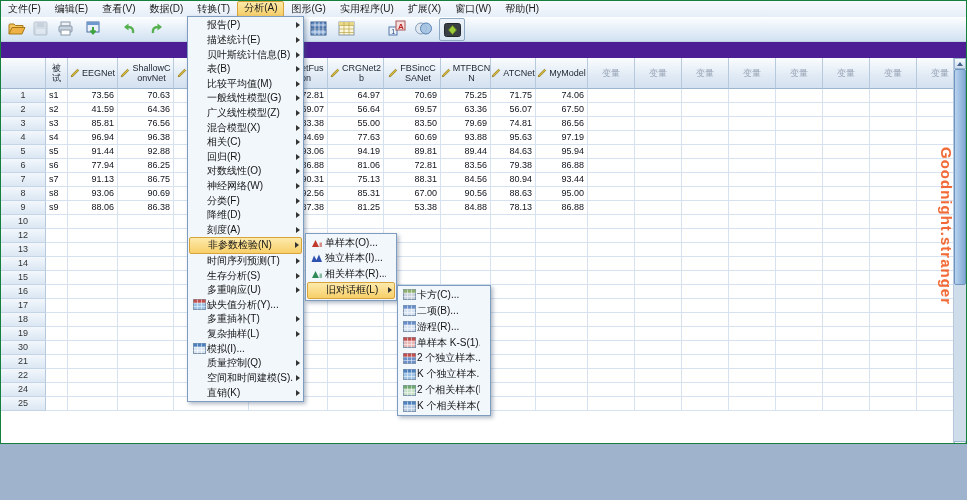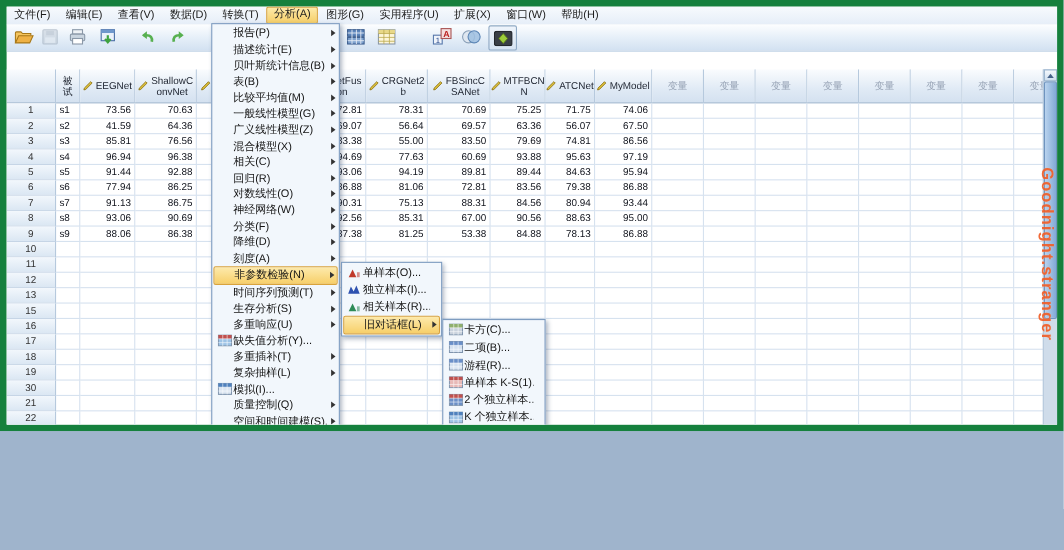--- a/index.html
+++ b/index.html
@@ -1,16 +1,16 @@
 <!DOCTYPE html>
 <html><head>
 <meta charset="utf-8">
 <style>
   html,body{margin:0;padding:0;background:#9fb4cc;}
-  .app{position:relative;width:967px;height:392px;background:#ffffff;border:6px solid #15803d;
+  .app{position:relative;width:967px;height:444px;background:#4c1d95;border:1px solid #15803d;
        overflow:hidden;font-family:"Liberation Sans","DejaVu Sans",sans-serif;box-sizing:border-box;}
 
   
   .menubar{position:absolute;left:0;top:0;right:0;height:16px;display:flex;align-items:stretch;
            background:linear-gradient(#f7fafd,#e6eef8);border-bottom:1px solid #cdd9e7;font-size:10px;}
   .mb-item{padding:1px 7px;line-height:13px;color:#1c1c1c;white-space:nowrap;}
   .mb-item.active{background:linear-gradient(#fdeaa9,#f6ce67);border:1px solid #d9a33c;border-radius:2px;
                   padding:0 6px;line-height:12px;}
 
   
@@ -300,21 +300,21 @@
         </div>
       </div>
     <div class="gbody">
         <div class="grow">
           <div class="rn">1</div>
           <div class="gcell left" style="width: 22px;">s1</div>
           <div class="gcell right" style="width: 50px;">73.56</div>
           <div class="gcell right" style="width: 56px;">70.63</div>
           <div class="gcell right" style="width: 75px;"></div>
           <div class="gcell right" style="width: 79px;">72.81</div>
-          <div class="gcell right" style="width: 56px;">78.31</div>
+          <div class="gcell right" style="width: 56px;">64.97</div>
           <div class="gcell right" style="width: 57px;">70.69</div>
           <div class="gcell right" style="width: 50px;">75.25</div>
           <div class="gcell right" style="width: 45px;">71.75</div>
           <div class="gcell right" style="width: 52px;">74.06</div>
           <div class="gcell right" style="width: 47px;"></div>
           <div class="gcell right" style="width: 47px;"></div>
           <div class="gcell right" style="width: 47px;"></div>
           <div class="gcell right" style="width: 47px;"></div>
           <div class="gcell right" style="width: 47px;"></div>
           <div class="gcell right" style="width: 47px;"></div>
@@ -504,41 +504,20 @@
           <div class="gcell right" style="width: 47px;"></div>
           <div class="gcell right" style="width: 47px;"></div>
           <div class="gcell right" style="width: 47px;"></div>
           <div class="gcell right" style="width: 47px;"></div>
           <div class="gcell right" style="width: 47px;"></div>
           <div class="gcell right" style="width: 47px;"></div>
           <div class="gcell right" style="width: 47px;"></div>
           <div class="gcell right" style="width: 47px;"></div>
         </div>
         <div class="grow">
-          <div class="rn">11</div>
-          <div class="gcell left" style="width: 22px;"></div>
-          <div class="gcell right" style="width: 50px;"></div>
-          <div class="gcell right" style="width: 56px;"></div>
-          <div class="gcell right" style="width: 75px;"></div>
-          <div class="gcell right" style="width: 79px;"></div>
-          <div class="gcell right" style="width: 56px;"></div>
-          <div class="gcell right" style="width: 57px;"></div>
-          <div class="gcell right" style="width: 50px;"></div>
-          <div class="gcell right" style="width: 45px;"></div>
-          <div class="gcell right" style="width: 52px;"></div>
-          <div class="gcell right" style="width: 47px;"></div>
-          <div class="gcell right" style="width: 47px;"></div>
-          <div class="gcell right" style="width: 47px;"></div>
-          <div class="gcell right" style="width: 47px;"></div>
-          <div class="gcell right" style="width: 47px;"></div>
-          <div class="gcell right" style="width: 47px;"></div>
-          <div class="gcell right" style="width: 47px;"></div>
-          <div class="gcell right" style="width: 47px;"></div>
-        </div>
-        <div class="grow">
           <div class="rn">12</div>
           <div class="gcell left" style="width: 22px;"></div>
           <div class="gcell right" style="width: 50px;"></div>
           <div class="gcell right" style="width: 56px;"></div>
           <div class="gcell right" style="width: 75px;"></div>
           <div class="gcell right" style="width: 79px;"></div>
           <div class="gcell right" style="width: 56px;"></div>
           <div class="gcell right" style="width: 57px;"></div>
           <div class="gcell right" style="width: 50px;"></div>
           <div class="gcell right" style="width: 45px;"></div>
@@ -547,20 +526,41 @@
           <div class="gcell right" style="width: 47px;"></div>
           <div class="gcell right" style="width: 47px;"></div>
           <div class="gcell right" style="width: 47px;"></div>
           <div class="gcell right" style="width: 47px;"></div>
           <div class="gcell right" style="width: 47px;"></div>
           <div class="gcell right" style="width: 47px;"></div>
           <div class="gcell right" style="width: 47px;"></div>
         </div>
         <div class="grow">
           <div class="rn">13</div>
+          <div class="gcell left" style="width: 22px;"></div>
+          <div class="gcell right" style="width: 50px;"></div>
+          <div class="gcell right" style="width: 56px;"></div>
+          <div class="gcell right" style="width: 75px;"></div>
+          <div class="gcell right" style="width: 79px;"></div>
+          <div class="gcell right" style="width: 56px;"></div>
+          <div class="gcell right" style="width: 57px;"></div>
+          <div class="gcell right" style="width: 50px;"></div>
+          <div class="gcell right" style="width: 45px;"></div>
+          <div class="gcell right" style="width: 52px;"></div>
+          <div class="gcell right" style="width: 47px;"></div>
+          <div class="gcell right" style="width: 47px;"></div>
+          <div class="gcell right" style="width: 47px;"></div>
+          <div class="gcell right" style="width: 47px;"></div>
+          <div class="gcell right" style="width: 47px;"></div>
+          <div class="gcell right" style="width: 47px;"></div>
+          <div class="gcell right" style="width: 47px;"></div>
+          <div class="gcell right" style="width: 47px;"></div>
+        </div>
+        <div class="grow">
+          <div class="rn">14</div>
           <div class="gcell left" style="width: 22px;"></div>
           <div class="gcell right" style="width: 50px;"></div>
           <div class="gcell right" style="width: 56px;"></div>
           <div class="gcell right" style="width: 75px;"></div>
           <div class="gcell right" style="width: 79px;"></div>
           <div class="gcell right" style="width: 56px;"></div>
           <div class="gcell right" style="width: 57px;"></div>
           <div class="gcell right" style="width: 50px;"></div>
           <div class="gcell right" style="width: 45px;"></div>
           <div class="gcell right" style="width: 52px;"></div>

